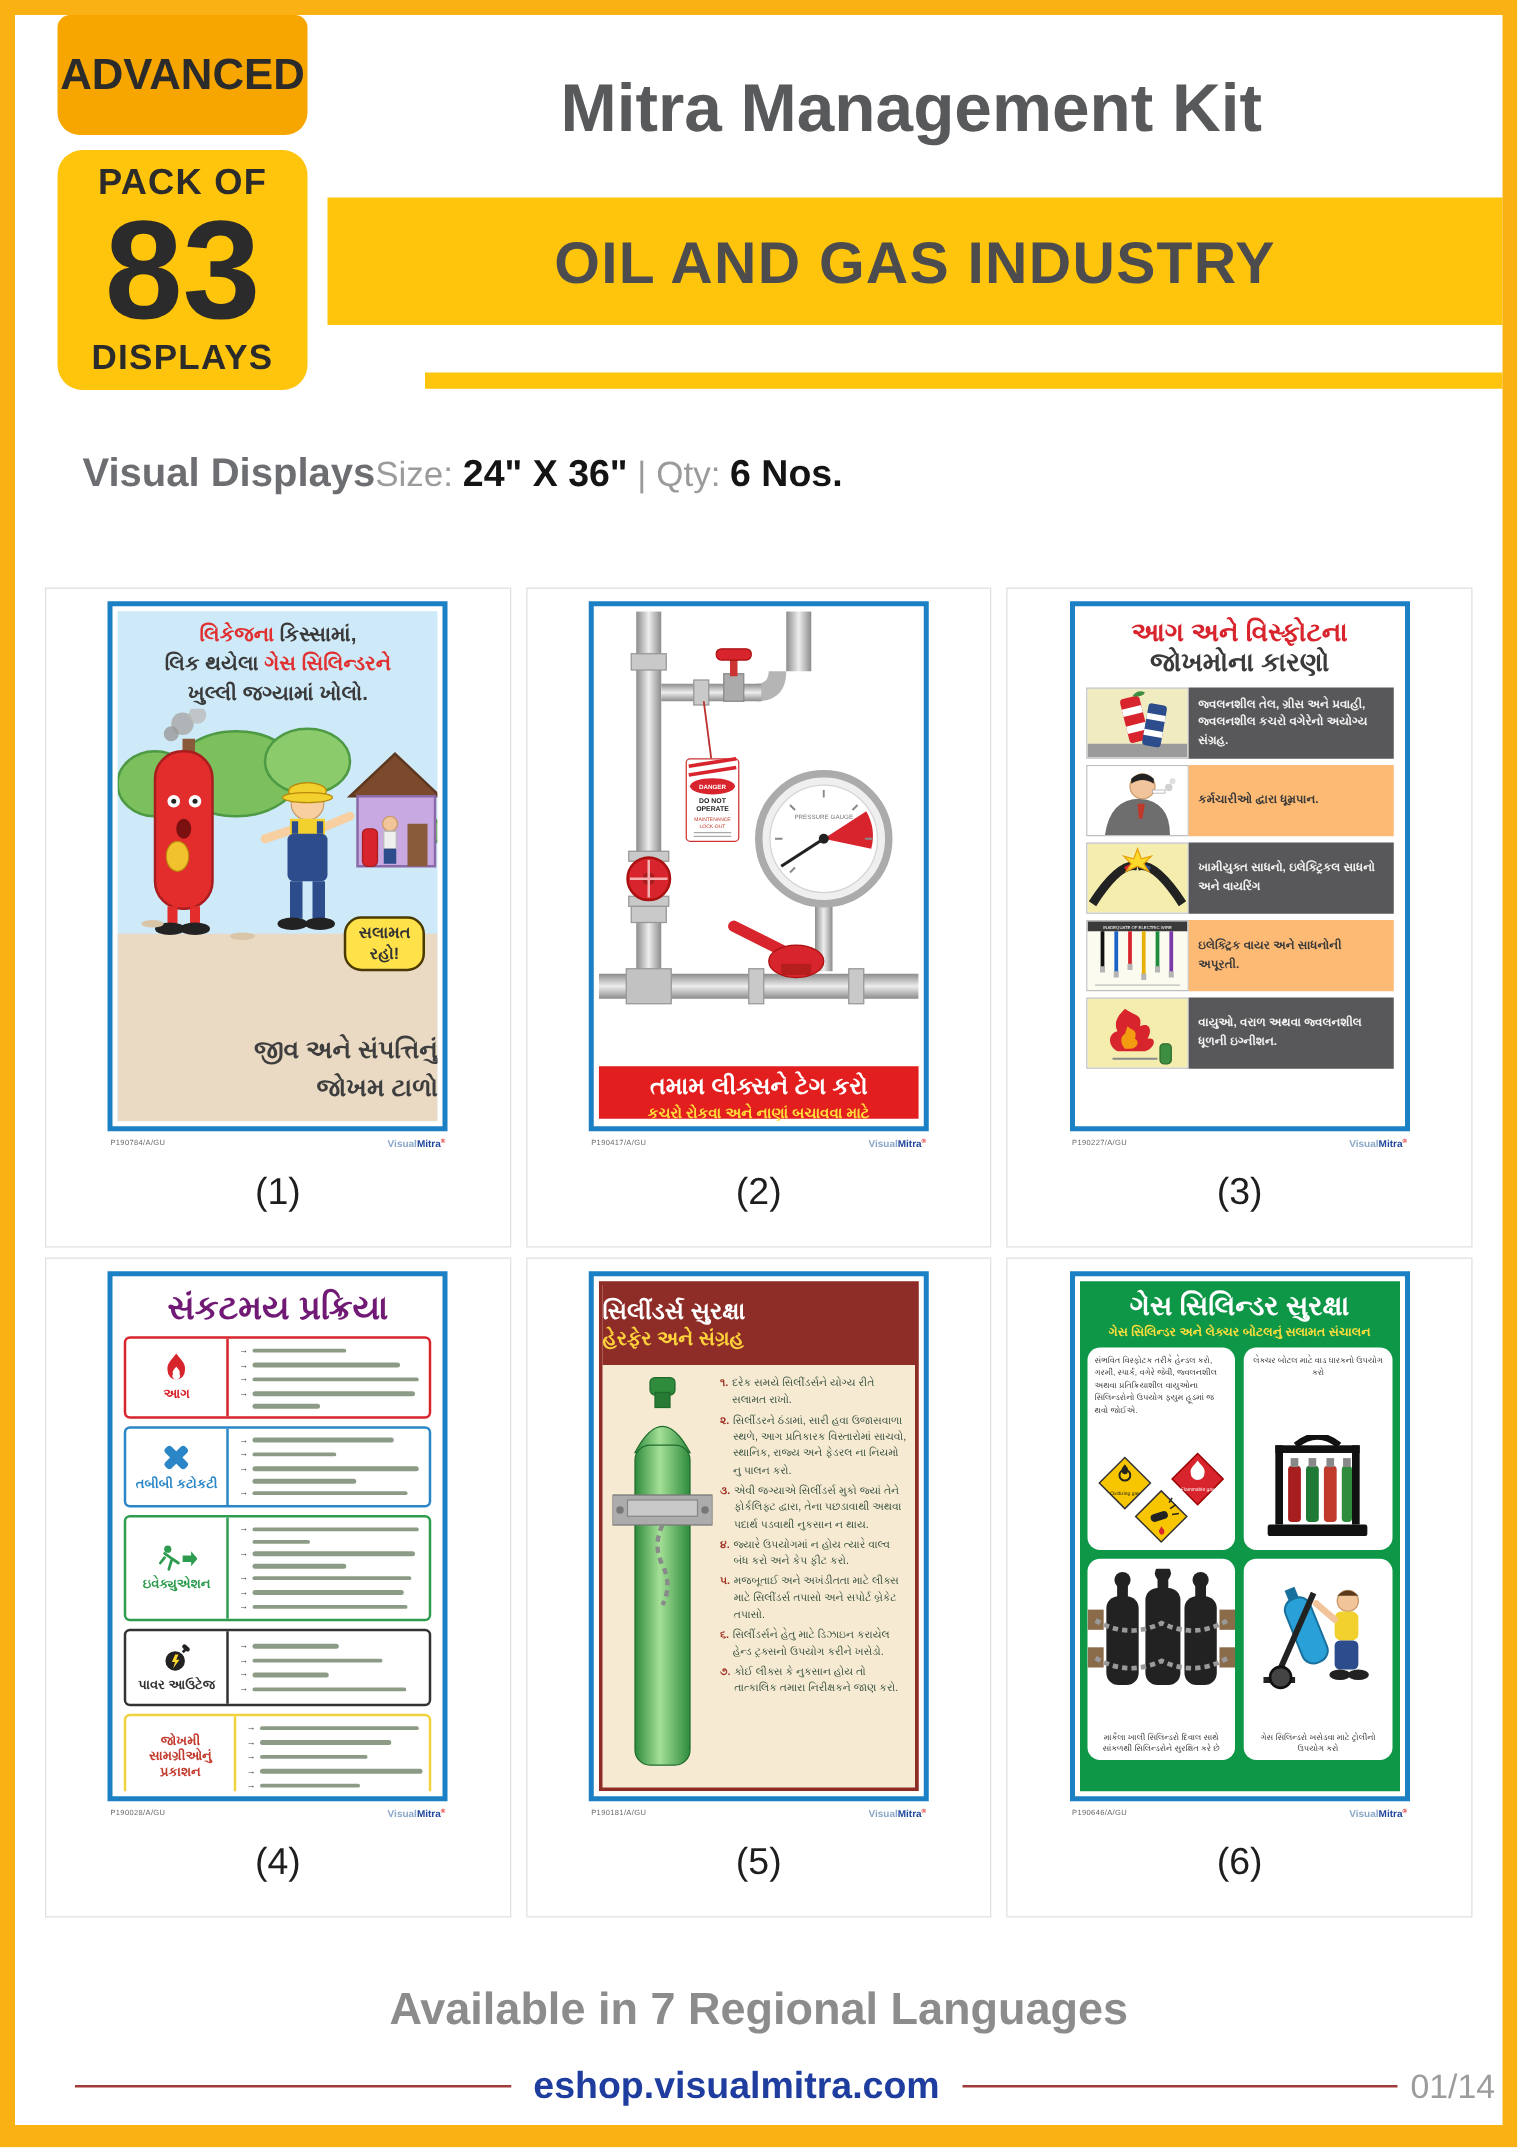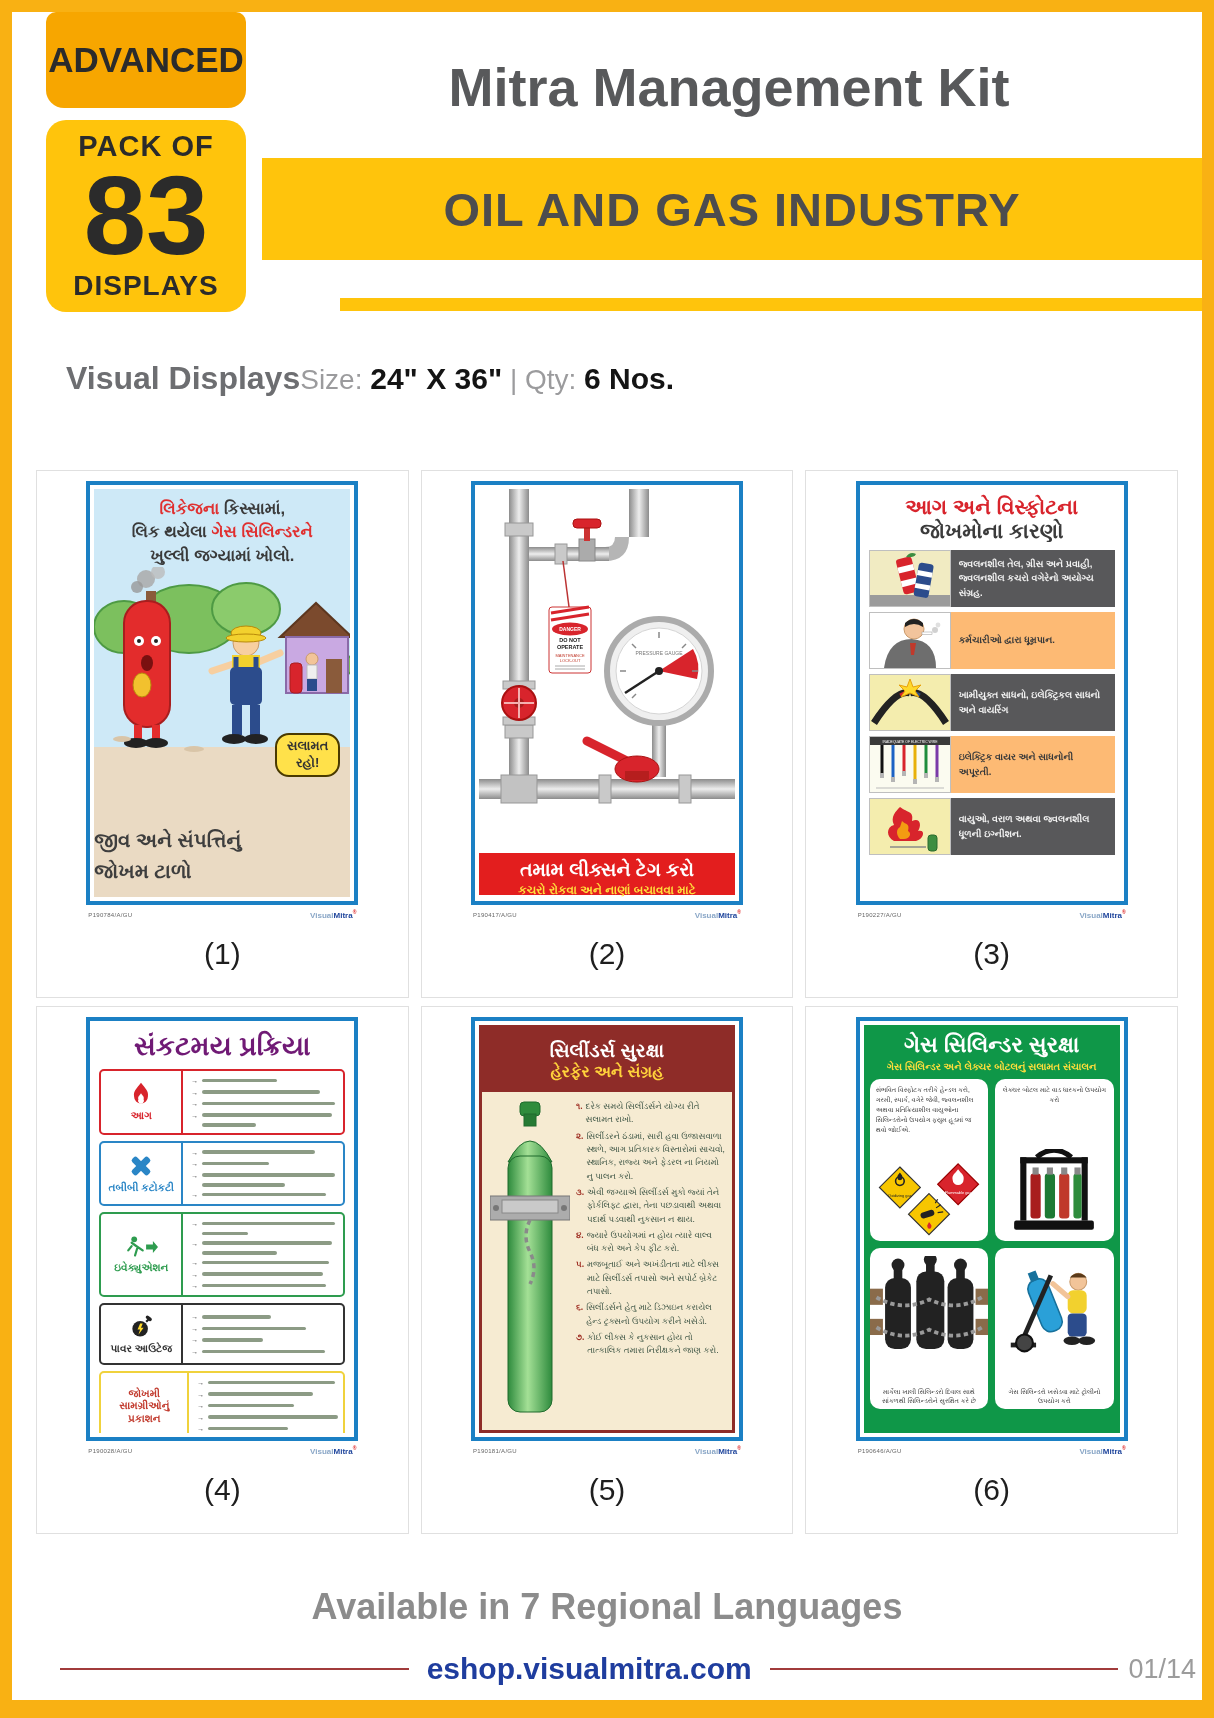--- a/index.html
+++ b/index.html
@@ -52,21 +52,21 @@
 
   
   .p1{background:#CEE9F7;}
   .p1 .ground{position:absolute;left:0;right:0;bottom:0;height:150px;background:#EADAC3;}
   .p1 .headline{position:absolute;top:8px;left:0;width:100%;text-align:center;
         font-size:16.5px;font-weight:700;color:#3A3A3A;line-height:1.42;}
   .p1 svg.scene{position:absolute;left:0;top:78px;width:256px;height:190px;}
   .p1 .bubble{position:absolute;right:10px;bottom:120px;background:#FFE14A;border:2px solid #4A3A00;
         border-radius:14px;padding:3px 10px;font-size:13px;font-weight:700;color:#333;
         text-align:center;line-height:1.3;z-index:5;}
-  .p1 .bottomline{position:absolute;bottom:10px;left:0;width:100%;text-align:left;
+  .p1 .bottomline{position:absolute;bottom:10px;left:0;width:100%;text-align:right;
         font-size:20px;font-weight:700;color:#3E3E3E;line-height:1.55;}
 
   
   .p2 svg.pipes{position:absolute;left:0;top:0;width:256px;height:344px;}
   .p2 .banner{position:absolute;left:0;right:0;bottom:2px;height:42px;background:#E31E1E;
         text-align:center;color:#fff;}
   .p2 .banner .b1{font-size:19px;font-weight:700;margin-top:6px;}
   .p2 .banner .b2{font-size:12px;font-weight:700;color:#FFDE3C;margin-top:2px;}
 
   
@@ -93,21 +93,21 @@
   .sec .right{flex:1;border-left:2px solid var(--c);padding:6px 8px;display:flex;
         flex-direction:column;justify-content:center;gap:4.5px;}
   .bl{display:flex;align-items:center;gap:4px;}
   .bl .ar{font-size:7px;color:#444;line-height:1;flex:none;}
   .bl .ln{height:3.5px;background:#8C9B85;border-radius:2px;flex:none;}
   .bl.cont{padding-left:11px;}
 
   
   .p5{background:#F6EBD2;box-shadow:inset 0 0 0 3px #8E2C28;padding:3px;}
   .p5 .hdr{height:64px;background:#8E2C28;display:flex;flex-direction:column;
-        align-items:center;justify-content:center;}
+        justify-content:center;}
   .p5 .h1{color:#fff;font-size:19px;font-weight:800;}
   .p5 .h2{color:#FFD23B;font-size:16px;font-weight:800;margin-top:1px;}
   .p5 .body{position:relative;height:334px;}
   .p5 svg.cyl{position:absolute;left:8px;top:8px;width:80px;height:318px;}
   .p5 .list{position:absolute;left:94px;right:7px;top:8px;}
   .p5 .item{display:flex;gap:3px;font-size:8.6px;line-height:1.55;color:#3A5242;margin-bottom:3px;}
   .p5 .item .n{color:#A03226;font-weight:700;flex:none;}
 
   
   .p6{background:#0F9748;padding:6px;}

